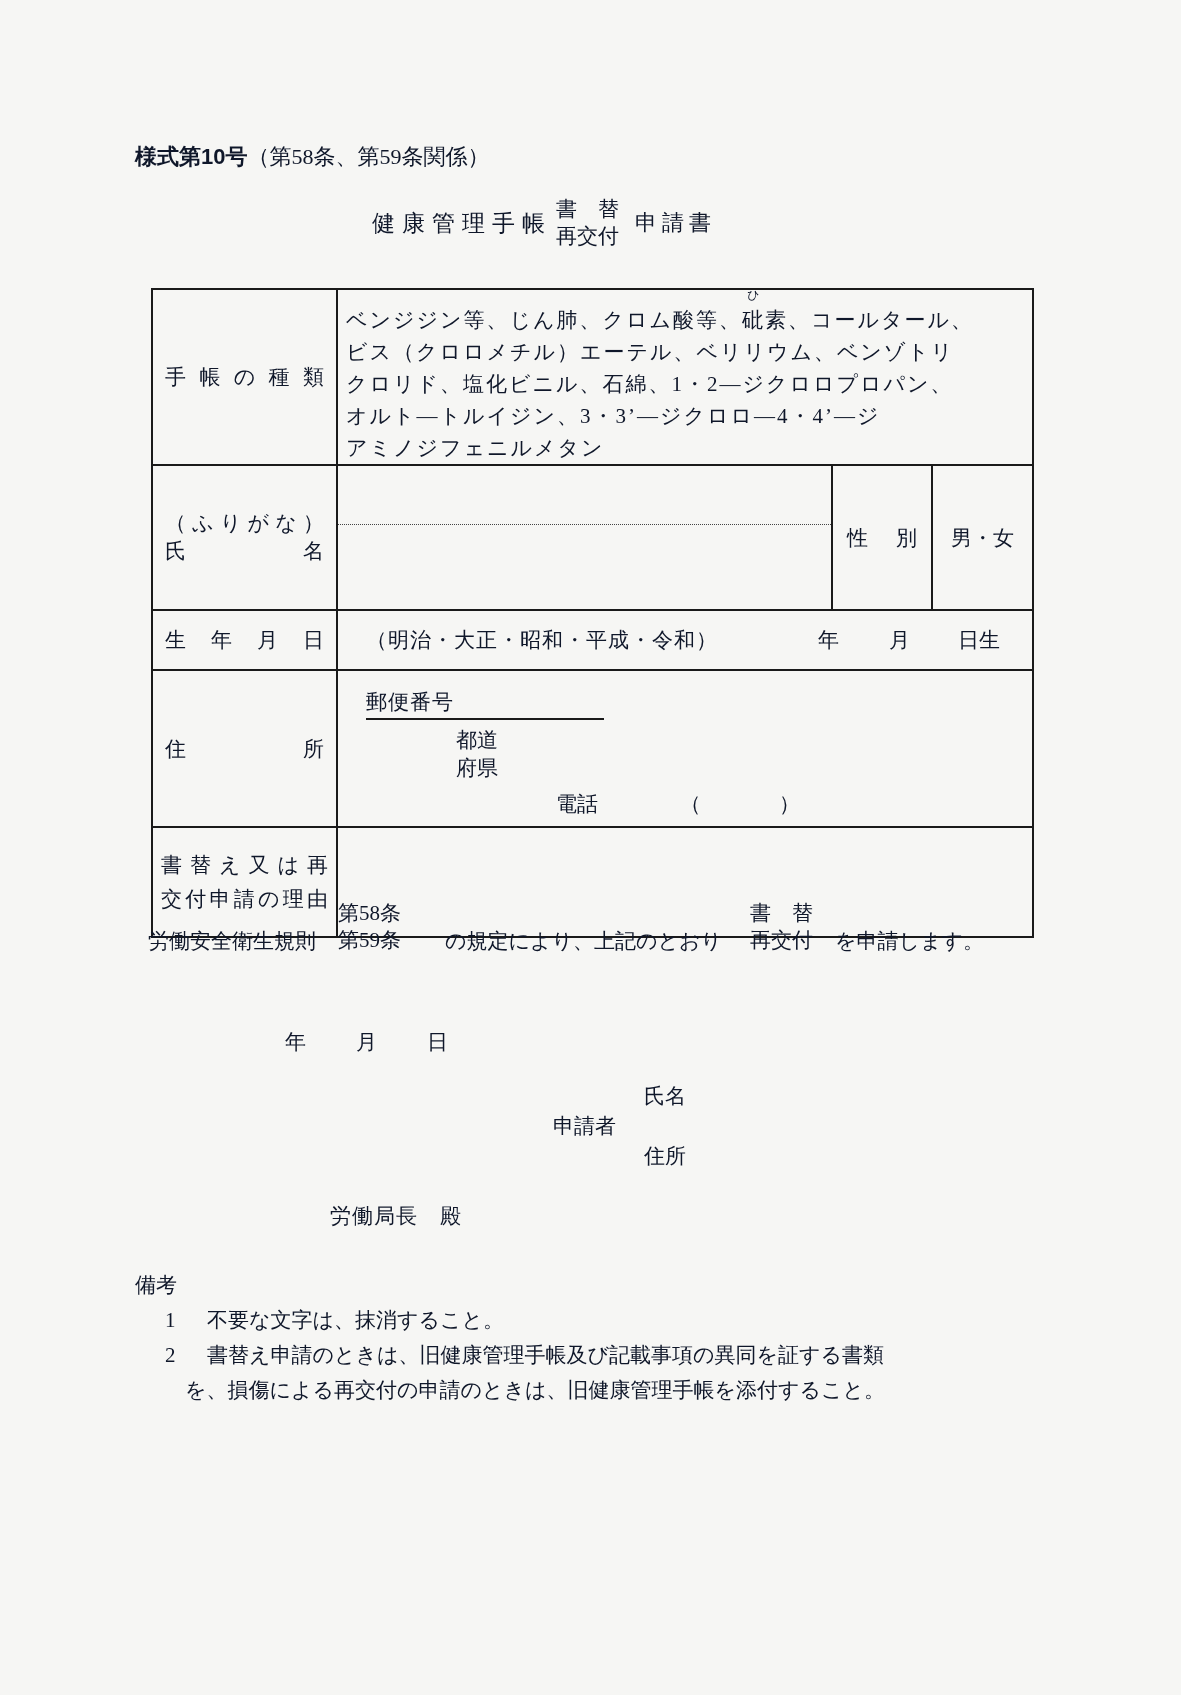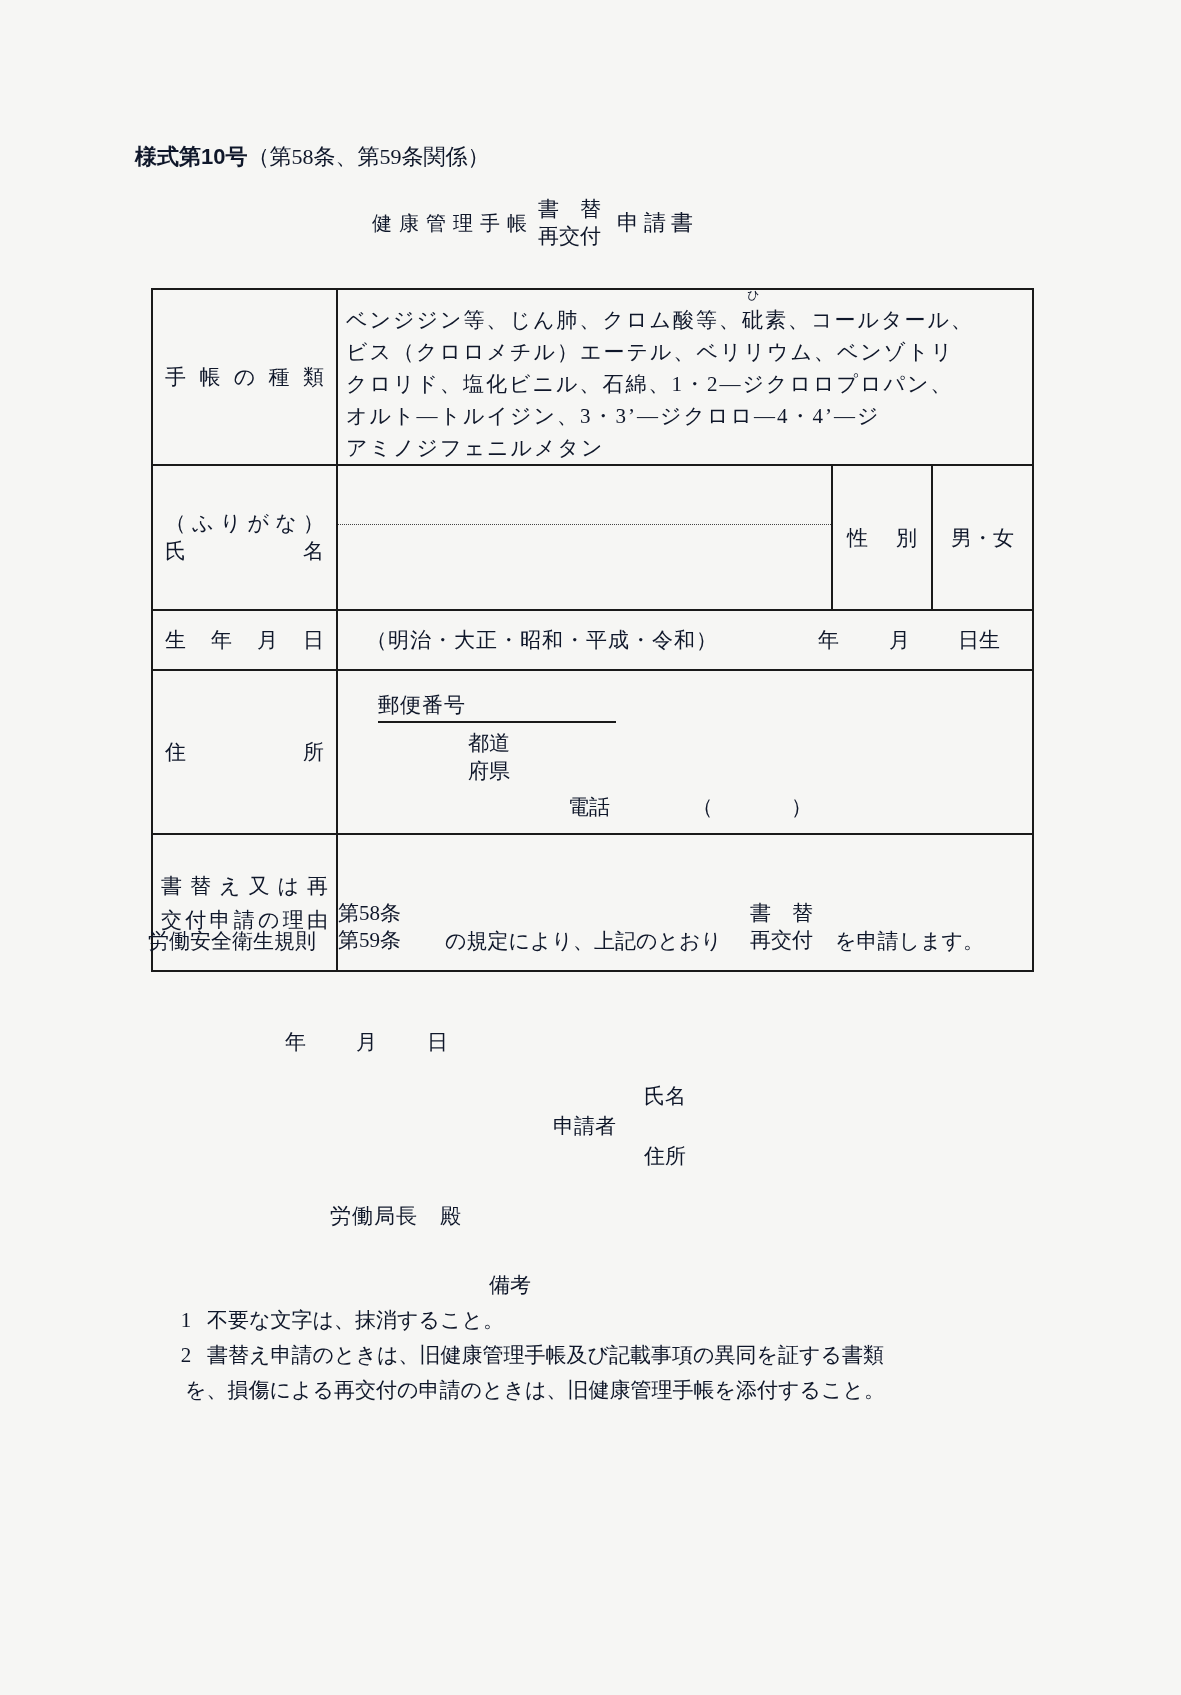--- a/index.html
+++ b/index.html
@@ -14,56 +14,56 @@
     overflow:hidden;
   }
   
   .form-id { position:absolute; left:135px; top:142px; white-space:nowrap; }
   .form-id .num { font-family:"Liberation Sans","DejaVu Sans",sans-serif; font-weight:bold; font-size:22px; }
   .form-id .ref { font-size:22px; }
   .title-row {
     position:absolute; left:372px; top:196px;
     display:flex; align-items:center; white-space:nowrap;
   }
-  .title-prefix { letter-spacing:7px; font-size:20px; }
+  .title-prefix { letter-spacing:7px; font-size:23px; }
   .stacked { display:inline-flex; flex-direction:column; text-align:center;
              line-height:1.3; font-size:21px; margin:0 4px; }
   .stacked span { display:block; }
   .title-suffix { letter-spacing:5px; font-size:22px; margin-left:12px; }
 
   
   table.form-table {
     position:absolute; left:151px; top:288px;
     width:881px; border-collapse:collapse; table-layout:fixed;
   }
   table.form-table td { border:2px solid #1a1a1a; vertical-align:middle; }
   col.c-label { width:185px; }
   col.c-main  { width:495px; }
   col.c-sex-l { width:100px; }
   col.c-sex-v { width:101px; }
   tr.r1 { height:159px; } tr.r2 { height:145px; } tr.r3 { height:60px; }
-  tr.r4 { height:157px; } tr.r5 { height:137px; }
+  tr.r4 { height:157px; } tr.r5 { height:110px; }
   .justify { text-align:justify; text-align-last:justify; }
   td.label-cell { padding:0 12px; }
   td.type-content { vertical-align:top; padding:14px 6px 0 8px; line-height:32px; letter-spacing:2px; }
   .rb { position:relative; display:inline-block; }
   .rt { position:absolute; top:-15px; left:50%; transform:translateX(-50%);
         font-size:12px; letter-spacing:0; line-height:1; }
   td.name-label-cell { padding:12px 12px 14px 12px; }
   .name-label-inner { display:flex; flex-direction:column; justify-content:space-between; height:100%; }
   td.name-input-cell { padding:0; vertical-align:top; }
   .furigana-area { height:58px; border-bottom:1px dotted #444; }
   .name-area { height:84px; }
   td.sex-label-cell { padding:8px 14px; }
   td.sex-value-cell { text-align:center; }
   td.birth-content { padding:0; white-space:nowrap; }
   .birth-flex { display:flex; align-items:center; }
   .era { margin-left:28px; letter-spacing:1px; }
   .b-year { margin-left:100px; } .b-month { margin-left:50px; } .b-day { margin-left:48px; }
-  td.addr-content { vertical-align:top; padding:12px; }
+  td.addr-content { vertical-align:top; padding:0; }
   .postal-wrap { margin:8px 0 0 28px; width:238px; border-bottom:2px solid #1a1a1a;
                  padding-bottom:2px; letter-spacing:1px; }
   .pref-stack { margin:6px 0 0 118px; line-height:28px; }
   .phone-line { margin:8px 0 0 218px; display:flex;text-align:center; }
   .phone-open { margin-left:82px; } .phone-close { margin-left:78px; }
   td.reason-label-cell { padding:0 8px; line-height:34px; }
   td.reason-input-cell {}
 
   
   .declaration { position:absolute; left:148px; top:900px;
@@ -75,21 +75,21 @@
   .date-line { position:absolute; left:285px; top:1028px; display:flex; }
   .date-line span { margin-right:50px; }
 
   
   .applicant { position:absolute; left:553px; top:1082px; display:flex; align-items:center; }
   .applicant-fields { margin-left:28px; display:flex; flex-direction:column; gap:32px; }
 
   .addressee { position:absolute; left:330px; top:1202px; letter-spacing:1px; }
 
   
-  .notes { position:absolute; left:135px; top:1268px; line-height:35px;text-align:center; }
+  .notes { position:absolute; left:135px; top:1268px; line-height:35px; }
   .note-row { display:flex; }
   .note-num { margin-left:30px; width:42px; }
   .note-cont { margin-left:50px; }
 </style>
 </head>
 <body>
 
 <div class="page">
 
   <div class="form-id">

